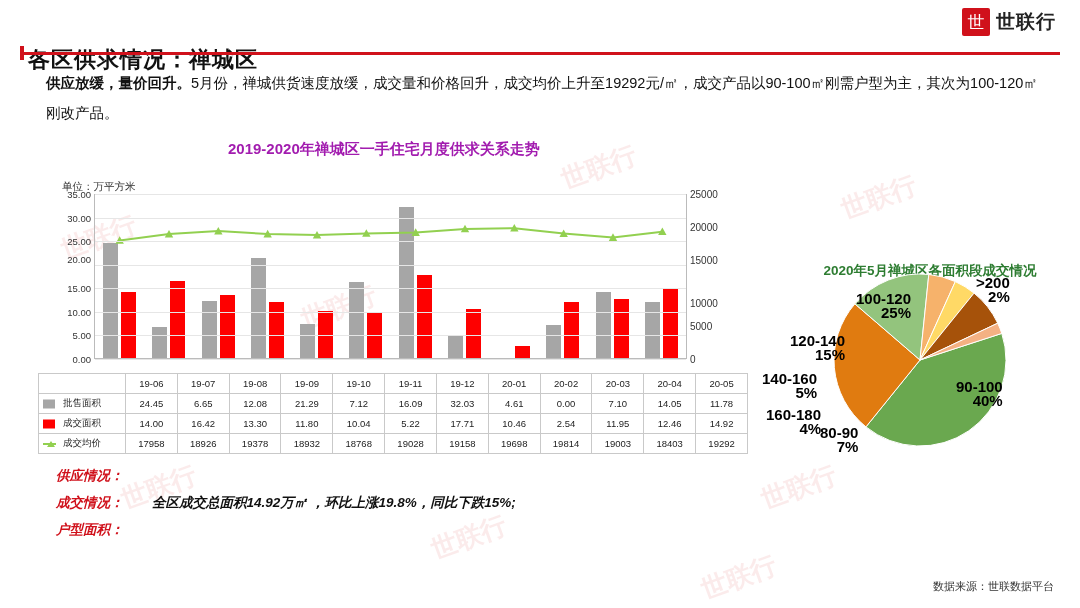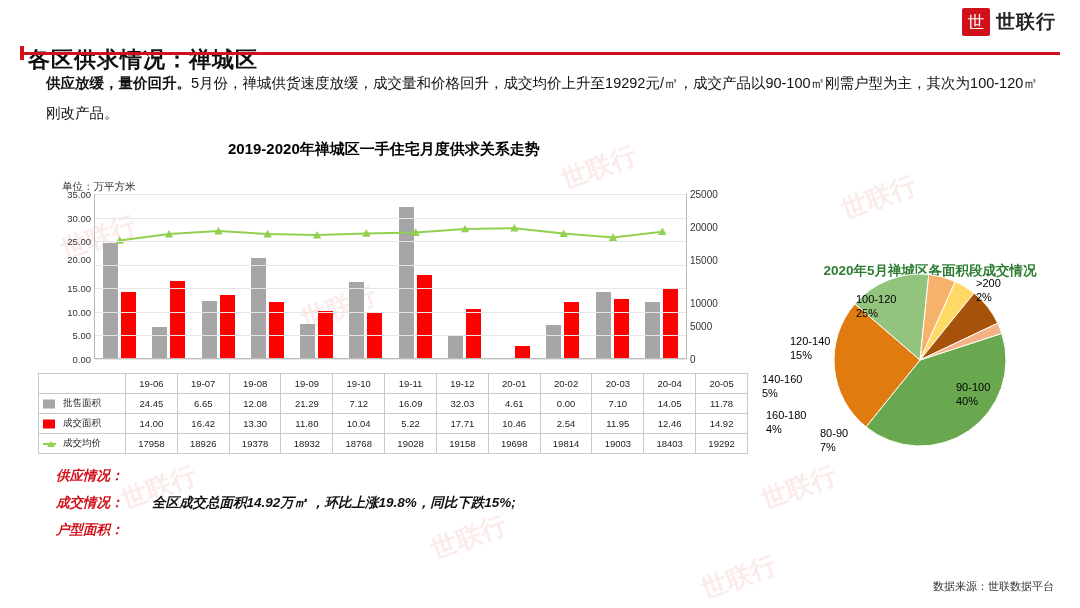--- a/index.html
+++ b/index.html
@@ -37,21 +37,21 @@
   
   .intro{
     position:absolute;left:46px;top:68px;width:1000px;
     font-size:14.5px;line-height:30px;color:#111;
   }
   .intro b{font-weight:bold;}
 
   
   .chart-title{
     position:absolute;left:228px;top:140px;
-    font-size:15px;font-weight:bold;color:#000000;
+    font-size:15px;font-weight:bold;color:#a21caf;
   }
   .unit-label{
     position:absolute;left:62px;top:180px;font-size:10.5px;color:#333;
   }
 
   
   .chart-wrap{position:absolute;left:38px;top:190px;width:700px;height:190px;}
   .plot{
     position:absolute;left:56px;top:4px;width:592px;height:165px;
     border-left:1px solid #bbb;border-bottom:1px solid #bbb;
@@ -87,21 +87,21 @@
     content:"";position:absolute;left:4px;top:-4px;
     border-left:4px solid transparent;border-right:4px solid transparent;border-bottom:6px solid #92d050;
   }
 
   
   .pie-title{
     position:absolute;left:790px;top:262px;width:280px;text-align:center;
     font-size:13.5px;font-weight:bold;color:#2e7d32;
   }
   .pie-box{position:absolute;left:760px;top:240px;width:320px;height:230px;}
-  .pie-label{position:absolute;font-size:11px;font-weight:normal;line-height:14px;text-align:left;}
+  .pie-label{position:absolute;font-size:15px;font-weight:bold;line-height:14px;text-align:right;}
   .pie-label .pct{display:block;}
 
   
   .summary{position:absolute;left:56px;top:462px;width:700px;font-size:13.5px;line-height:27px;}
   .summary .row{display:flex;align-items:baseline;}
   .summary .k{color:#d0111b;font-weight:bold;font-style:italic;width:96px;flex:none;}
   .summary .v{color:#111;font-weight:bold;font-style:italic;}
 
   .source{
     position:absolute;right:26px;bottom:14px;font-size:11px;color:#333;

